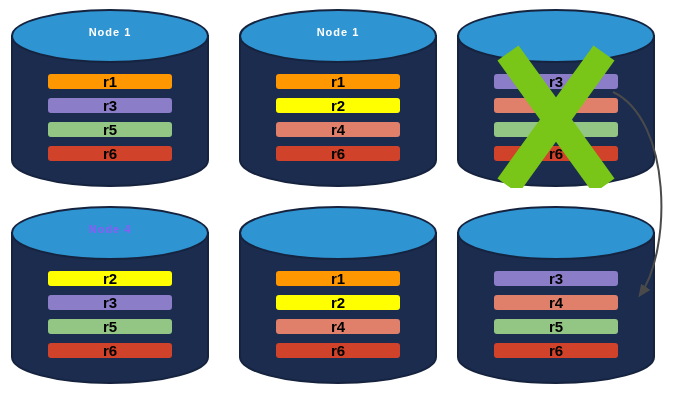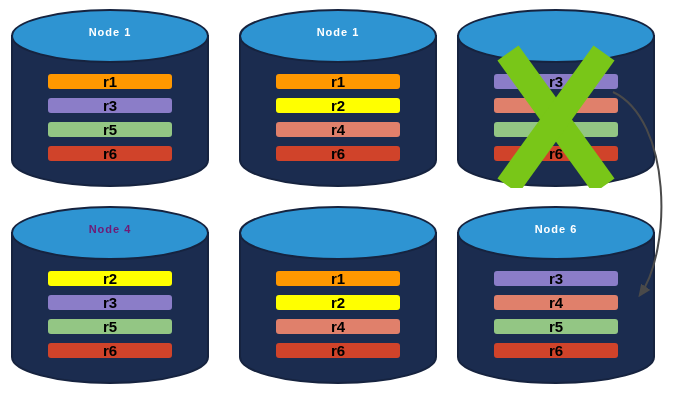--- a/index.html
+++ b/index.html
@@ -110,42 +110,41 @@
           <line x1="52" y1="45" x2="148" y2="178"></line>
           <line x1="148" y1="45" x2="52" y2="178"></line>
         </g>
       </svg>
     </div>
     <div class="node-group" style="left: 10px; top: 205px; width: 200px; height: 180px;">
       <svg class="node-svg" width="200" height="180" viewBox="0 0 200 180">
         <path d="M 2 28 L 2 152 A 98 26 0 0 0 198 152 L 198 28 Z" fill="#1b2c4f" stroke="#16233f" stroke-width="2"></path>
         <ellipse cx="100" cy="28" rx="98" ry="26" fill="#2e94d2" stroke="#16233f" stroke-width="2"></ellipse>
       </svg>
-      <div class="node-label" style="top: 19px; color: #701a75;">Node 4</div>
+      <div class="node-label" style="top: 19px; color: #8b5cf6;">Node 4</div>
       <div class="rec-bar" style="left: 38px; top: 66px; width: 124px; height: 15px; background: rgb(255, 255, 0); color: rgb(0, 0, 0);">r2</div>
       <div class="rec-bar" style="left: 38px; top: 90px; width: 124px; height: 15px; background: rgb(139, 125, 200); color: rgb(0, 0, 0);">r3</div>
       <div class="rec-bar" style="left: 38px; top: 114px; width: 124px; height: 15px; background: rgb(147, 198, 132); color: rgb(0, 0, 0);">r5</div>
       <div class="rec-bar" style="left: 38px; top: 138px; width: 124px; height: 15px; background: rgb(208, 67, 42); color: rgb(0, 0, 0);">r6</div>
     </div>
     <div class="node-group" style="left: 238px; top: 205px; width: 200px; height: 180px;">
       <svg class="node-svg" width="200" height="180" viewBox="0 0 200 180">
         <path d="M 2 28 L 2 152 A 98 26 0 0 0 198 152 L 198 28 Z" fill="#1b2c4f" stroke="#16233f" stroke-width="2"></path>
         <ellipse cx="100" cy="28" rx="98" ry="26" fill="#2e94d2" stroke="#16233f" stroke-width="2"></ellipse>
       </svg>
       <div class="rec-bar" style="left: 38px; top: 66px; width: 124px; height: 15px; background: rgb(255, 152, 0); color: rgb(0, 0, 0);">r1</div>
       <div class="rec-bar" style="left: 38px; top: 90px; width: 124px; height: 15px; background: rgb(255, 255, 0); color: rgb(0, 0, 0);">r2</div>
       <div class="rec-bar" style="left: 38px; top: 114px; width: 124px; height: 15px; background: rgb(224, 128, 107); color: rgb(0, 0, 0);">r4</div>
       <div class="rec-bar" style="left: 38px; top: 138px; width: 124px; height: 15px; background: rgb(208, 67, 42); color: rgb(0, 0, 0);">r6</div>
     </div>
     <div class="node-group" style="left: 456px; top: 205px; width: 200px; height: 180px;">
       <svg class="node-svg" width="200" height="180" viewBox="0 0 200 180">
         <path d="M 2 28 L 2 152 A 98 26 0 0 0 198 152 L 198 28 Z" fill="#1b2c4f" stroke="#16233f" stroke-width="2"></path>
         <ellipse cx="100" cy="28" rx="98" ry="26" fill="#2e94d2" stroke="#16233f" stroke-width="2"></ellipse>
       </svg>
-      <div class="node-label" style="top: 19px; color: rgb(255, 255, 255);">Node 6</div>
       <div class="rec-bar" style="left: 38px; top: 66px; width: 124px; height: 15px; background: rgb(139, 125, 200); color: rgb(0, 0, 0);">r3</div>
       <div class="rec-bar" style="left: 38px; top: 90px; width: 124px; height: 15px; background: rgb(224, 128, 107); color: rgb(0, 0, 0);">r4</div>
       <div class="rec-bar" style="left: 38px; top: 114px; width: 124px; height: 15px; background: rgb(147, 198, 132); color: rgb(0, 0, 0);">r5</div>
       <div class="rec-bar" style="left: 38px; top: 138px; width: 124px; height: 15px; background: rgb(208, 67, 42); color: rgb(0, 0, 0);">r6</div>
     </div>
     <svg class="flow-arrow" viewBox="0 0 676 402">
       <defs>
         <marker id="arrowhead" markerWidth="7" markerHeight="7" refX="5" refY="3.2" orient="auto" markerUnits="strokeWidth">
           <path d="M0,0.4 L6.4,3.2 L0,6 Z" fill="#4a4a4a"></path>
         </marker>

